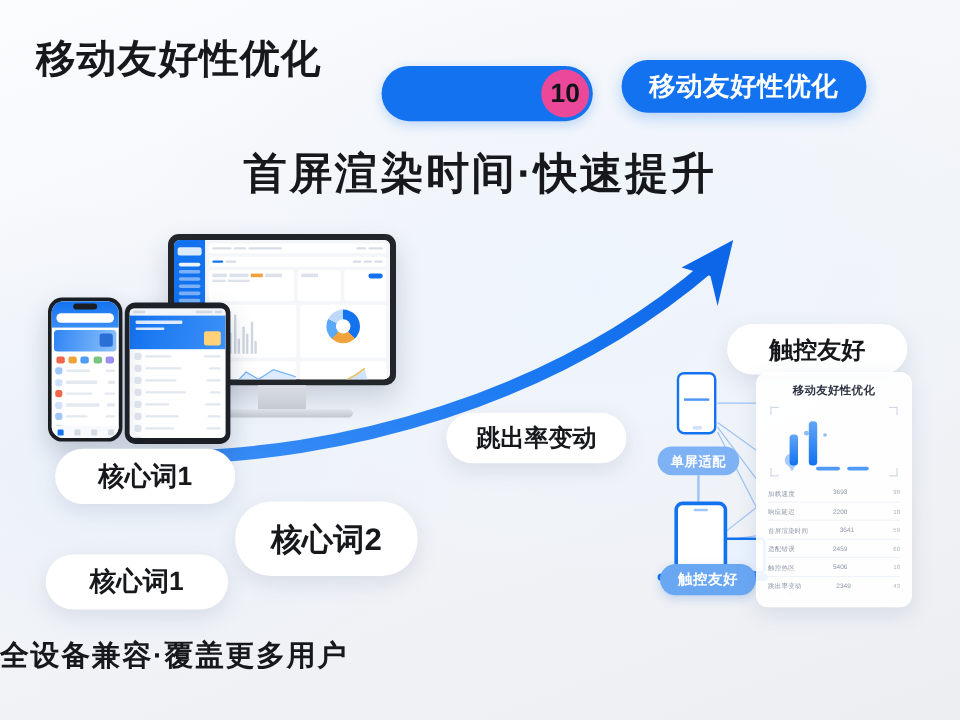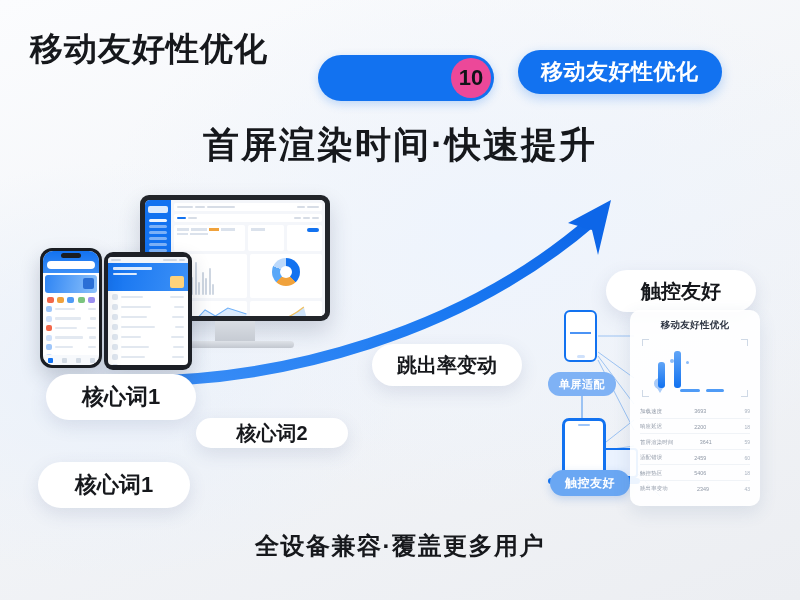--- a/index.html
+++ b/index.html
@@ -135,21 +135,21 @@
   
   .pill {
     position: absolute;
     background: #ffffff;
     border-radius: 30px;
     display: flex; align-items: center; justify-content: center;
     color: #16181c; font-weight: 700;
     box-shadow: 0 6px 18px rgba(60,80,120,.13);
   }
   .pill-kw1 { left: 46px;  top: 374px; width: 150px; height: 46px; font-size: 22px; }
-  .pill-kw2 { left: 196px; top: 418px; width: 152px; height: 30px; font-size: 20px; }
+  .pill-kw2 { left: 196px; top: 418px; width: 152px; height: 62px; font-size: 26px; }
   .pill-kw3 { left: 38px;  top: 462px; width: 152px; height: 46px; font-size: 22px; }
   .pill-layout { left: 372px; top: 344px; width: 150px; height: 42px; font-size: 20px; }
   .pill-touch  { left: 606px; top: 270px; width: 150px; height: 42px; font-size: 20px; }
 
   
   .diagram { position: absolute; left: 540px; top: 300px; width: 240px; height: 215px; }
   .diag-lines { position:absolute; left:0; top:0; }
 
   .dv-phone-sm {
     position:absolute; left: 24px; top: 10px; width: 33px; height: 52px;
@@ -210,21 +210,21 @@
   .sc-row { display:flex; align-items:center; justify-content:space-between; padding: 4.5px 0 3px;
             border-bottom: 1px solid #f0f3f7; }
   .sc-row:last-child { border-bottom: none; }
   .sc-label { font-size: 5.4px; color: #8f98a6; letter-spacing: .2px; filter: blur(.45px); }
   .sc-val   { font-size: 5.4px; color: #8f98a6; filter: blur(.45px); }
   .sc-delta { font-size: 5px;   color: #aab3c0; filter: blur(.45px); width: 12px; text-align:right; }
 
   
   .footer {
     position: absolute; left: 0; right: 0; top: 530px;
-    text-align: center; font-size: 24px; font-weight: 700;
+    text-align: left; font-size: 24px; font-weight: 700;
     color: #16181c; letter-spacing: 1.5px;
   }
 </style>
 </head>
 <body>
 
 <svg class="arrow-svg" width="560" height="200" viewBox="0 0 560 200">
   <defs>
     <linearGradient id="agrad" x1="0" y1="1" x2="1" y2="0">
       <stop offset="0%" stop-color="#3b8ef6"></stop>

